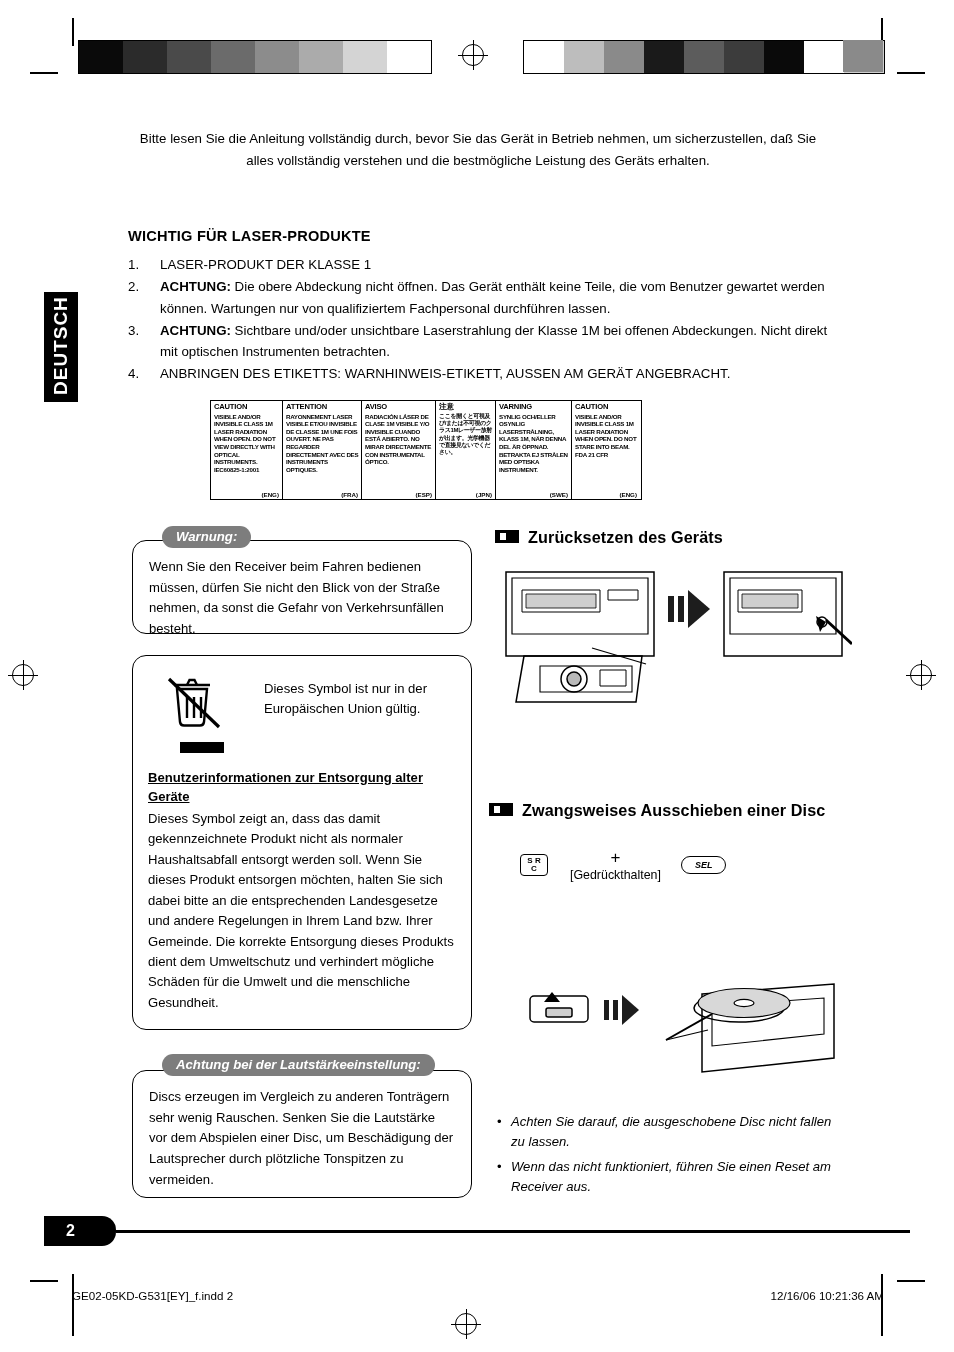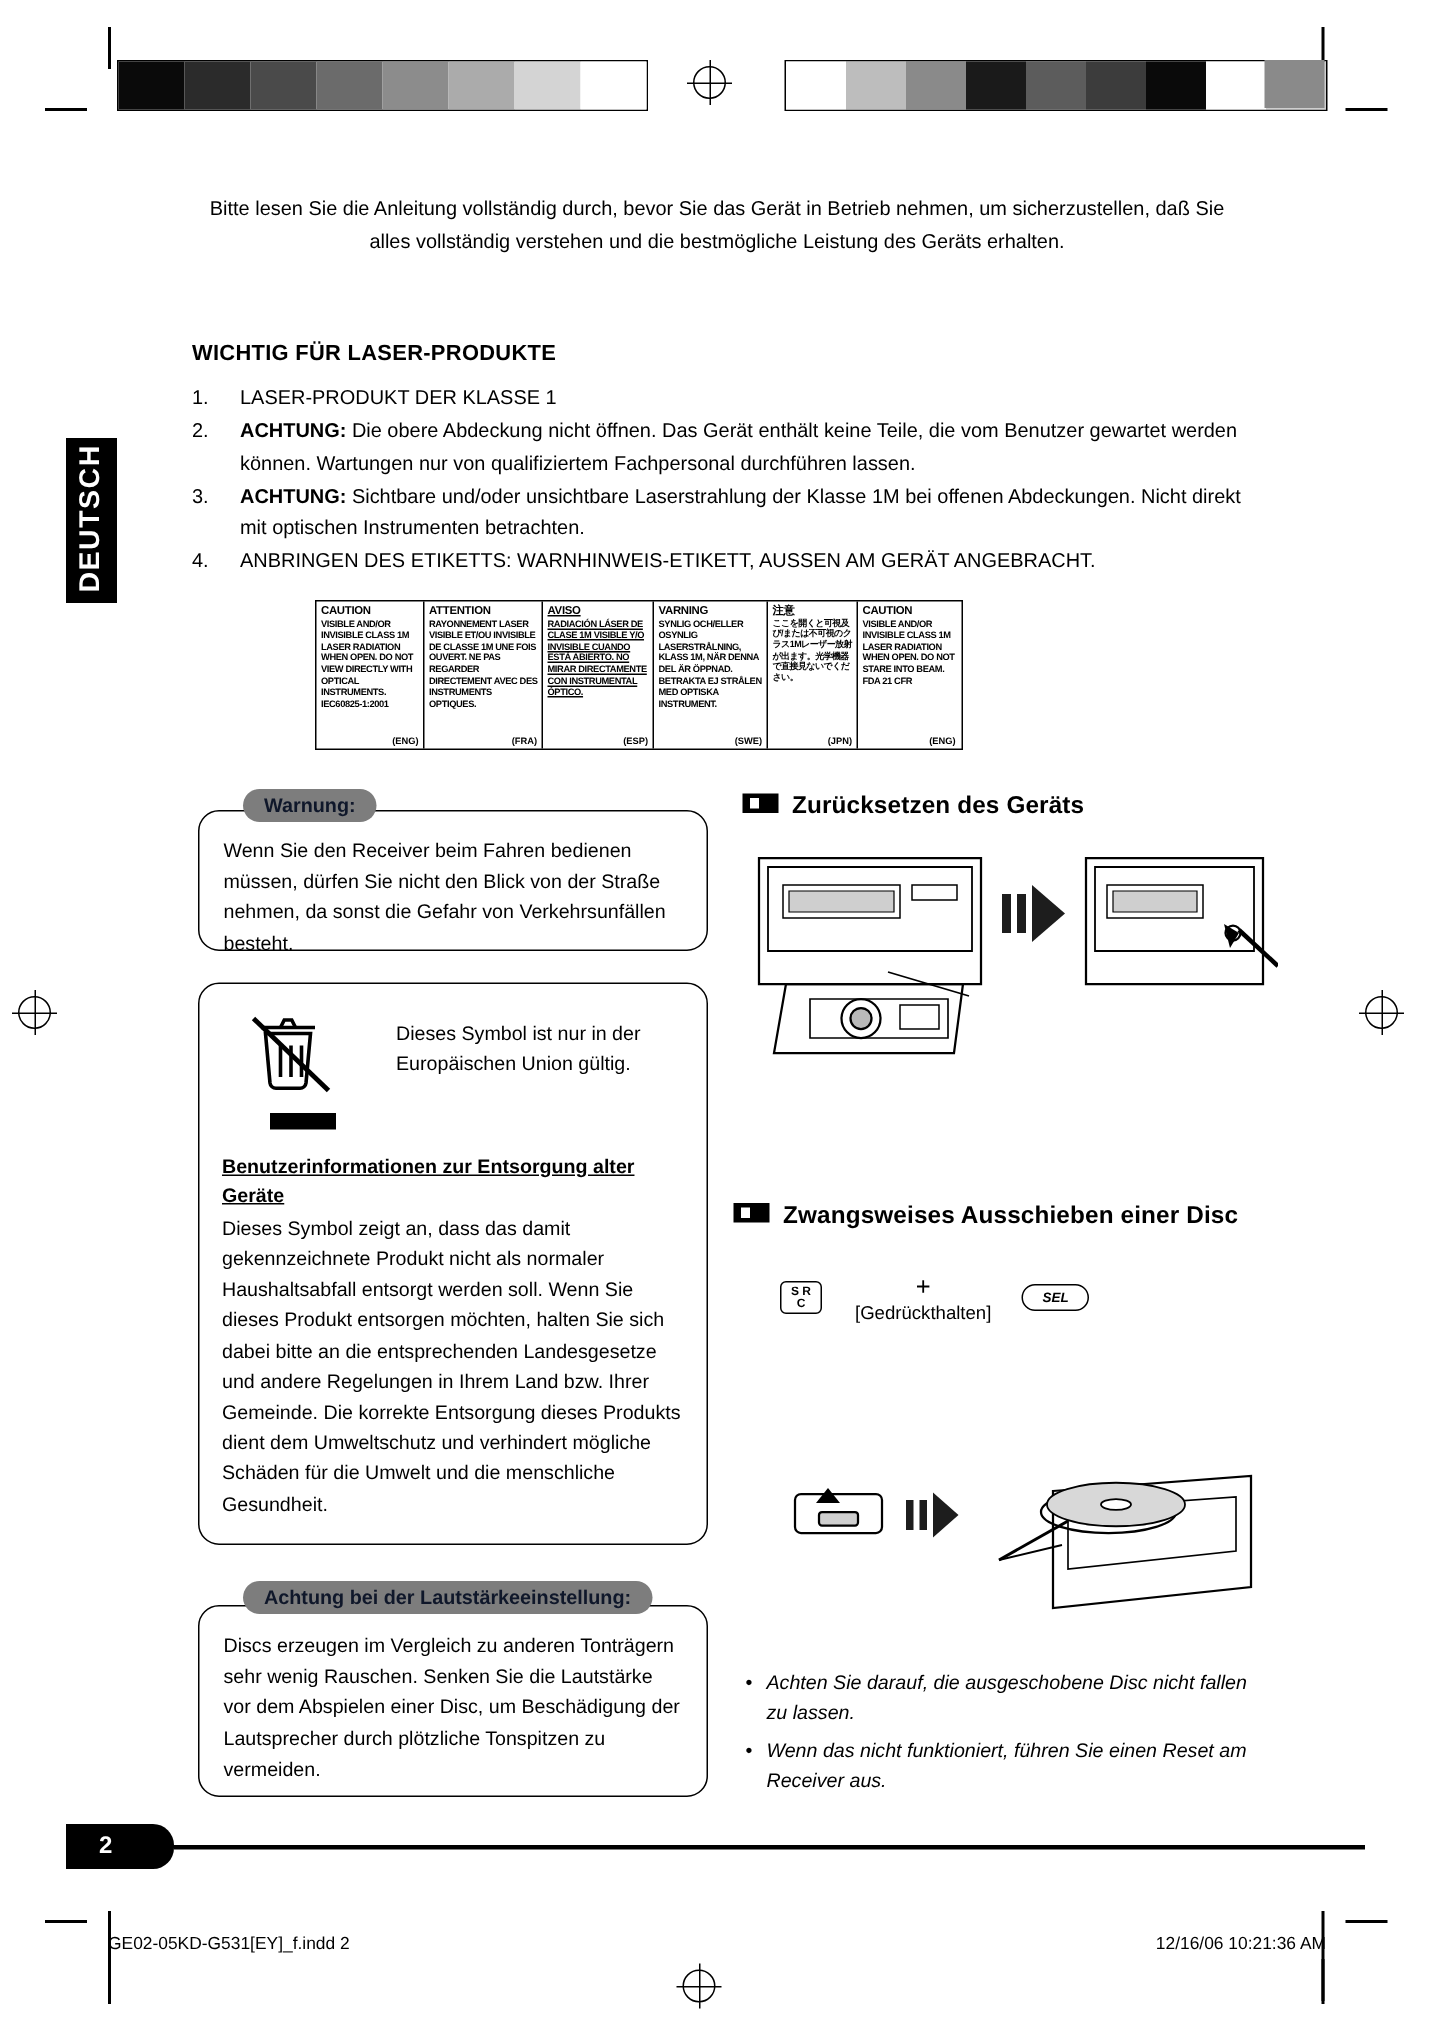--- a/index.html
+++ b/index.html
@@ -148,26 +148,27 @@
     bottom: 1px;
     font-size: 6.2px;
     font-weight: bold;
   }
   .cell.jp .bdy { font-size: 6.0px; letter-spacing: -0.4px; }
 
   
   .tag {
     position: absolute;
     background: #7d7d7d;
-    color: #0f172a;
+    color: #ffffff;
     font-weight: bold;
     border-radius: 11px;
     padding: 3px 14px 4px;
     font-size: 13.2px;
     z-index: 3;
+    font-style: italic;
   }
   .rbox {
     position: absolute;
     border: 1.4px solid #000;
     border-radius: 14px;
     box-sizing: border-box;
     background: #fff;
   }
   .rbox .inner {
     padding: 16px 16px 12px 16px;
@@ -395,34 +396,34 @@
     <div class="cell" style="width:72px;">
       <div class="ttl">CAUTION</div>
       <div class="bdy">VISIBLE AND/OR INVISIBLE CLASS 1M LASER RADIATION WHEN OPEN. DO NOT VIEW DIRECTLY WITH OPTICAL INSTRUMENTS. IEC60825-1:2001</div>
       <div class="lang">(ENG)</div>
     </div>
     <div class="cell" style="width:79px;">
       <div class="ttl">ATTENTION</div>
       <div class="bdy">RAYONNEMENT LASER VISIBLE ET/OU INVISIBLE DE CLASSE 1M UNE FOIS OUVERT. NE PAS REGARDER DIRECTEMENT AVEC DES INSTRUMENTS OPTIQUES.</div>
       <div class="lang">(FRA)</div>
     </div>
-    <div class="cell" style="width:74px;text-decoration:underline;">
+    <div class="cell" style="width:74px;">
       <div class="ttl">AVISO</div>
       <div class="bdy">RADIACIÓN LÁSER DE CLASE 1M VISIBLE Y/O INVISIBLE CUANDO ESTÁ ABIERTO. NO MIRAR DIRECTAMENTE CON INSTRUMENTAL ÓPTICO.</div>
       <div class="lang">(ESP)</div>
+    </div>
+    <div class="cell jp" style="width:60px;">
+      <div class="ttl">注意</div>
+      <div class="bdy">ここを開くと可視及び/または不可視のクラス1Mレーザー放射が出ます。光学機器で直接見ないでください。</div>
+      <div class="lang">(JPN)</div>
     </div>
     <div class="cell" style="width:76px;">
       <div class="ttl">VARNING</div>
       <div class="bdy">SYNLIG OCH/ELLER OSYNLIG LASERSTRÅLNING, KLASS 1M, NÄR DENNA DEL ÄR ÖPPNAD. BETRAKTA EJ STRÅLEN MED OPTISKA INSTRUMENT.</div>
       <div class="lang">(SWE)</div>
-    </div>
-    <div class="cell jp" style="width:60px;">
-      <div class="ttl">注意</div>
-      <div class="bdy">ここを開くと可視及び/または不可視のクラス1Mレーザー放射が出ます。光学機器で直接見ないでください。</div>
-      <div class="lang">(JPN)</div>
     </div>
     <div class="cell" style="width:68px;">
       <div class="ttl">CAUTION</div>
       <div class="bdy">VISIBLE AND/OR INVISIBLE CLASS 1M LASER RADIATION WHEN OPEN. DO NOT STARE INTO BEAM. FDA 21 CFR</div>
       <div class="lang">(ENG)</div>
     </div>
   </div>
 
   <div class="tag" style="left:162px; top:526px;">Warnung:</div>
   <div class="rbox" style="left:132px; top:540px; width:340px; height:94px;">

